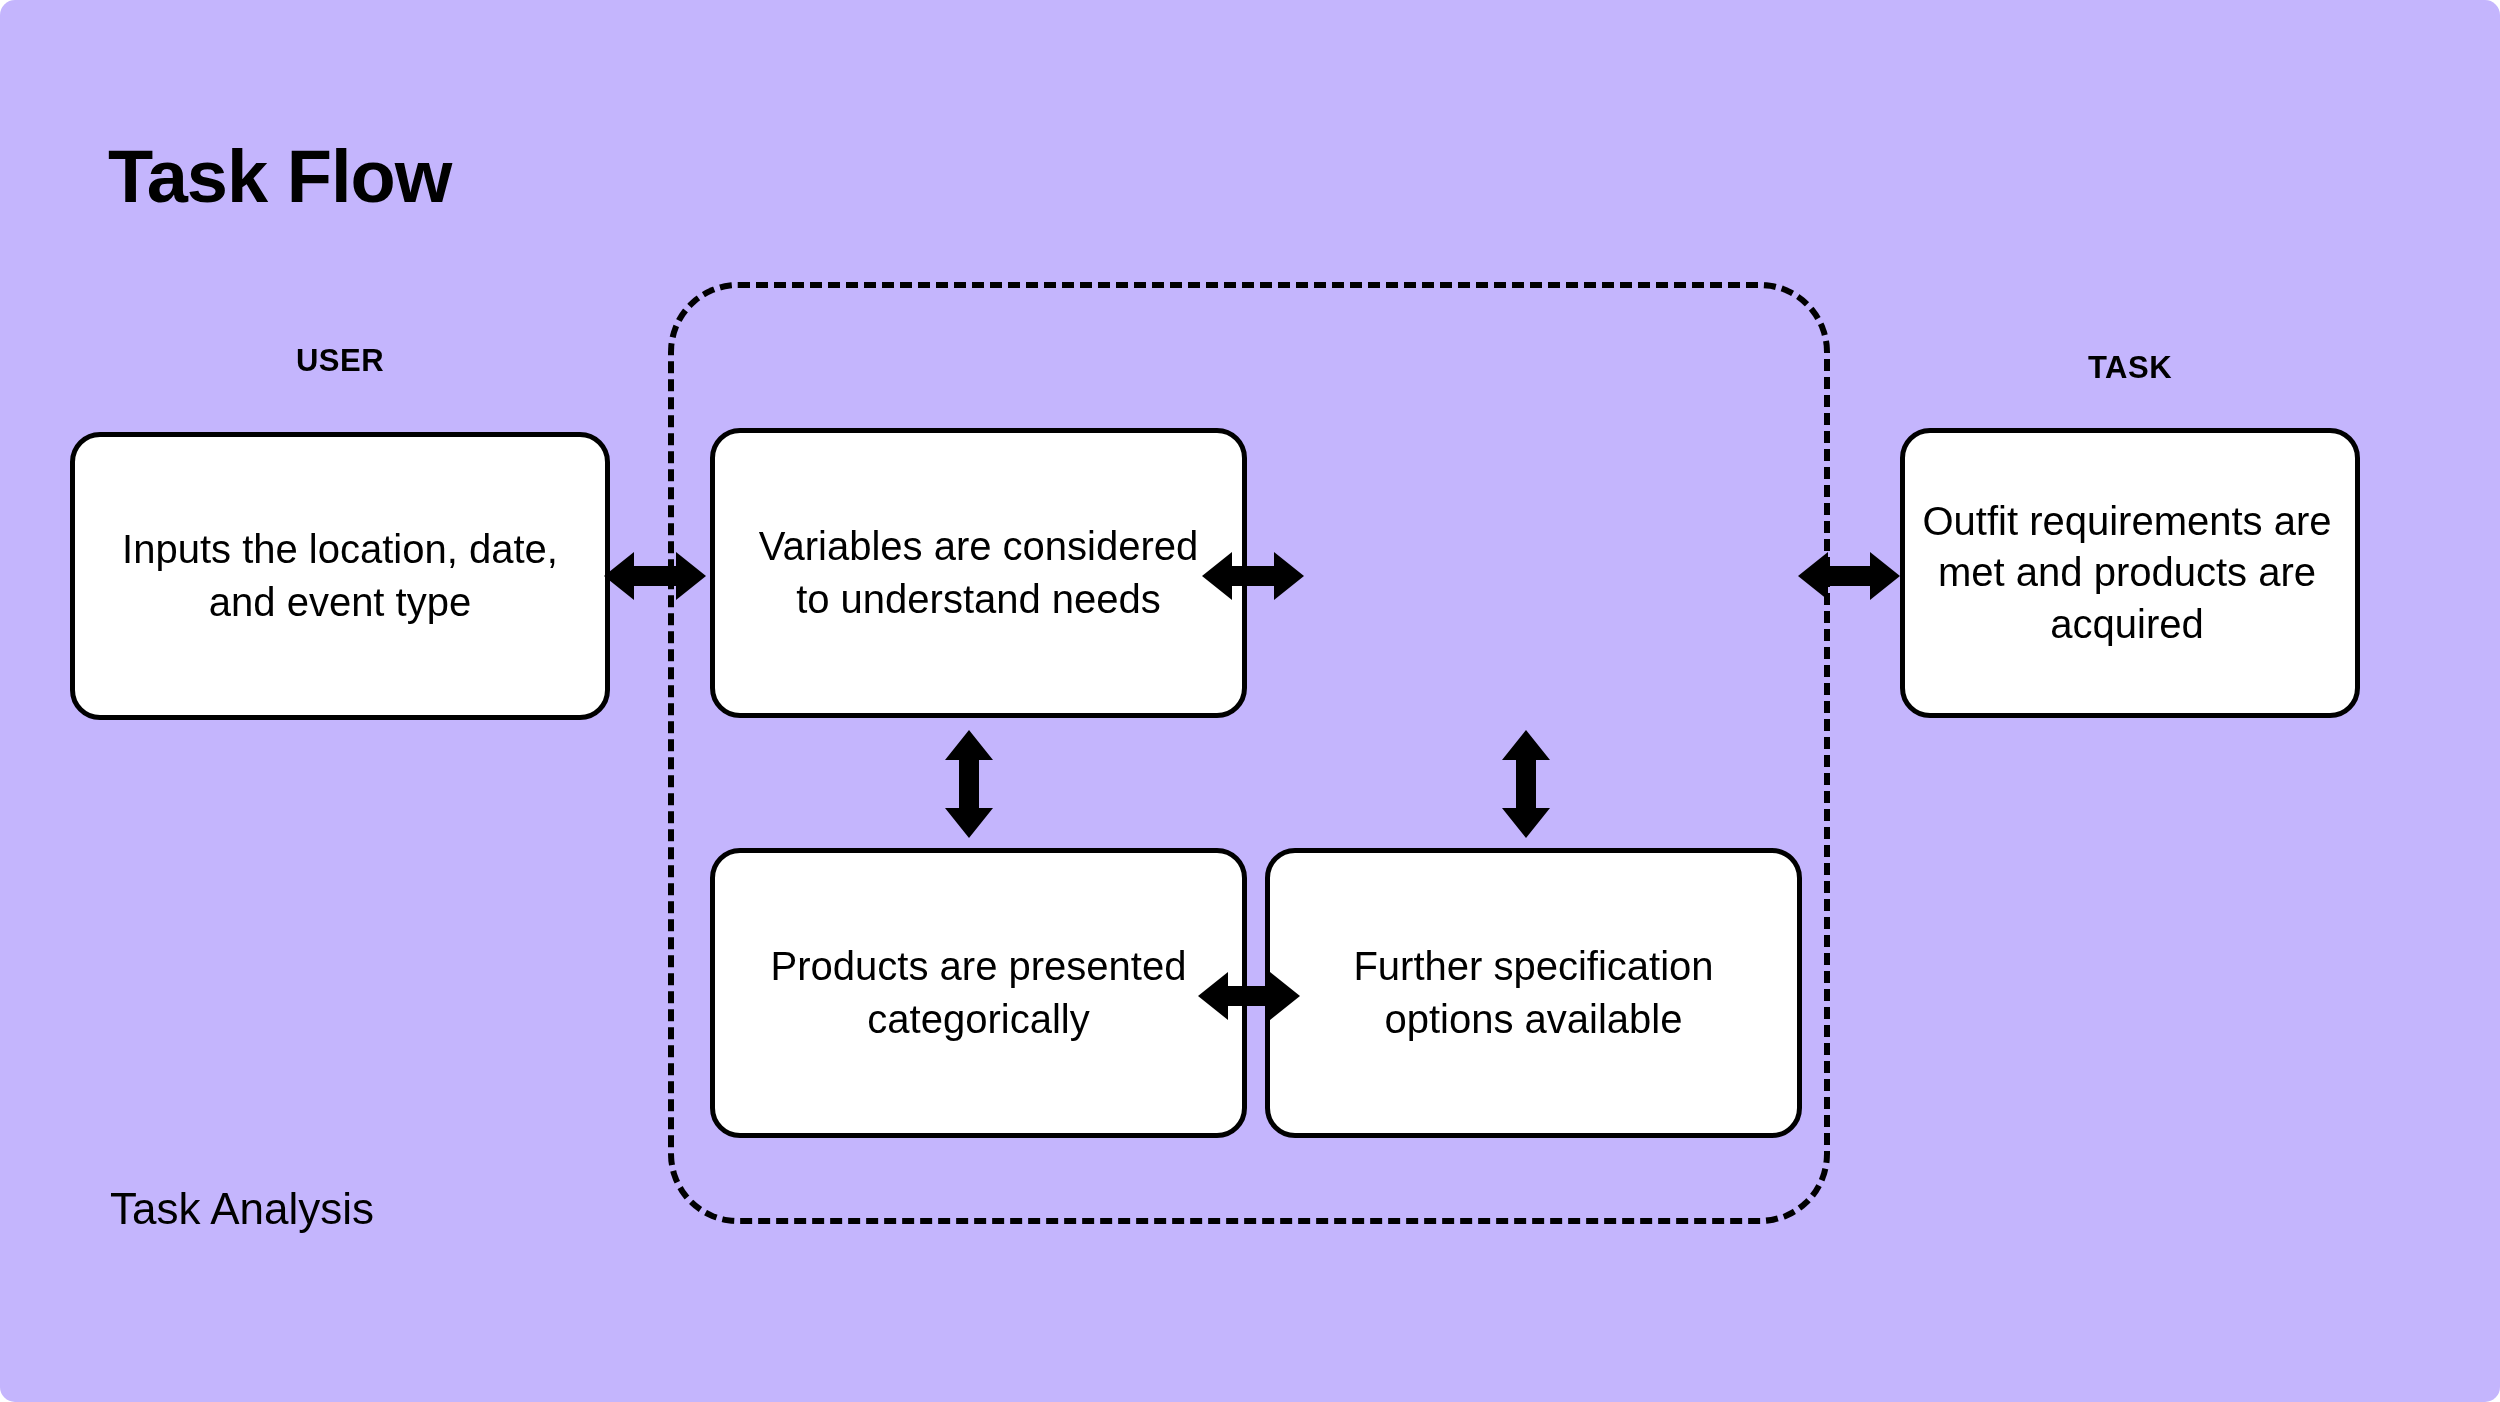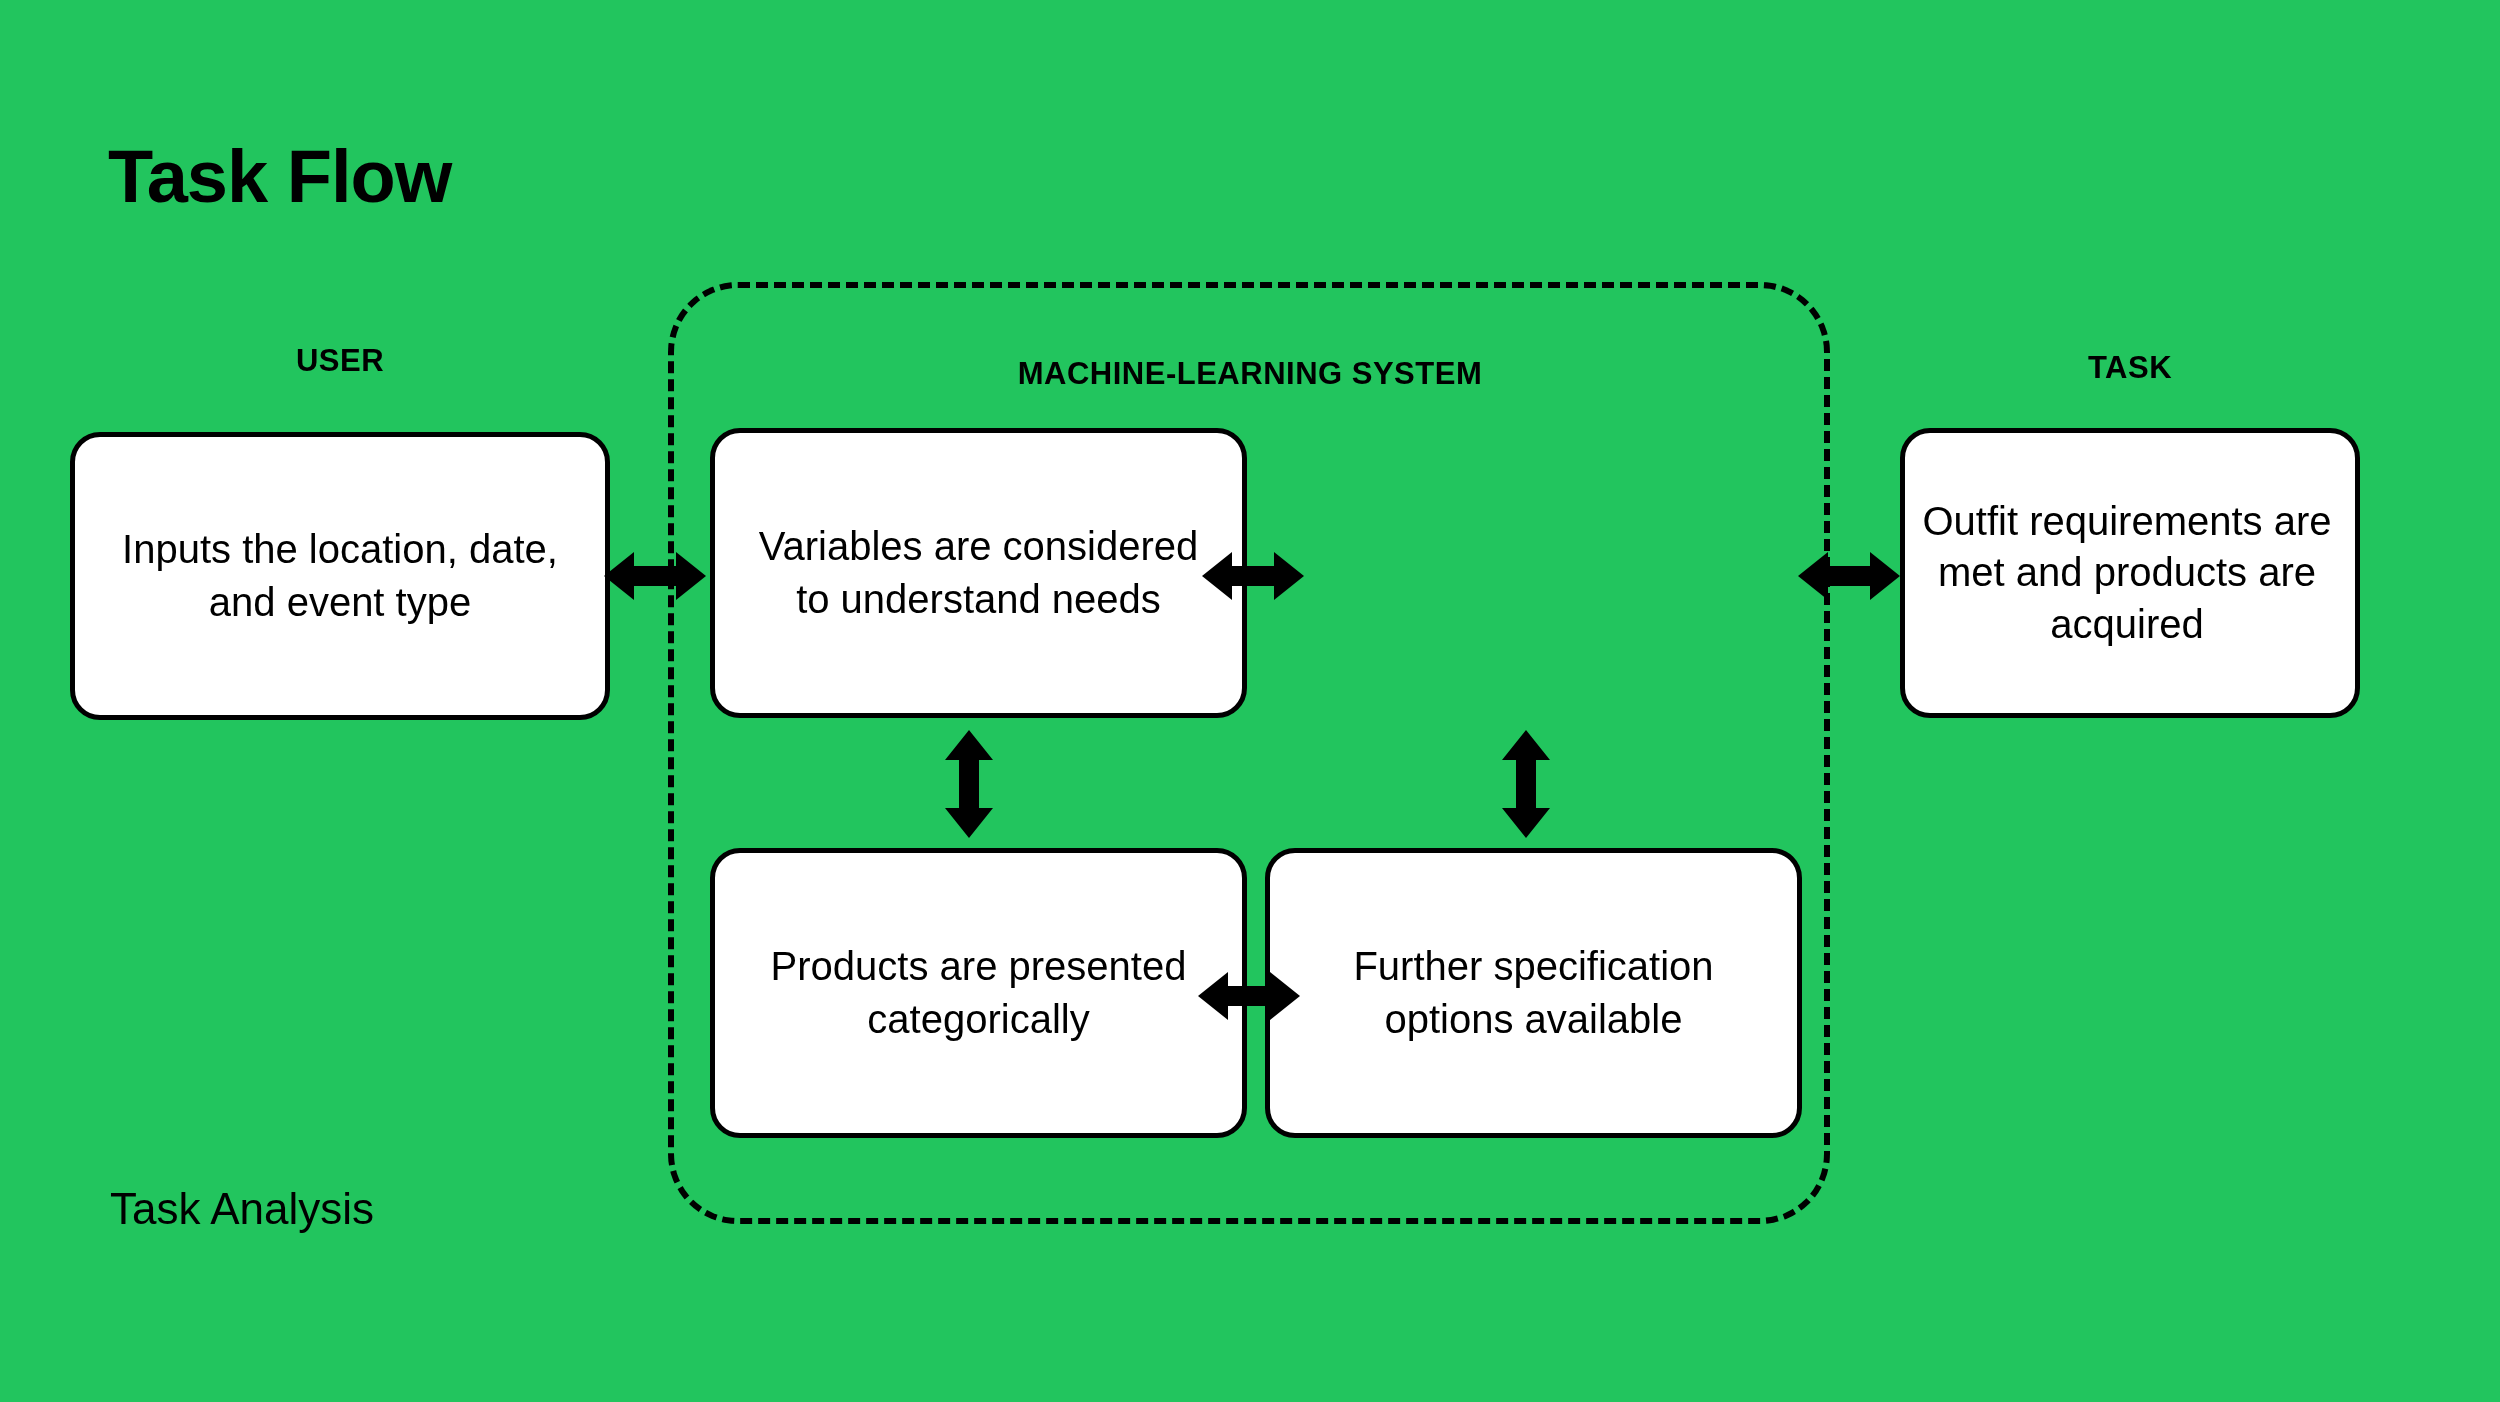--- a/index.html
+++ b/index.html
@@ -9,22 +9,23 @@
     background: #ffffff;
   }
   body {
     font-family: "Liberation Sans", sans-serif;
     color: #000000;
   }
   #canvas {
     position: relative;
     width: 2500px;
     height: 1402px;
-    background: #22c55e;
+    background: #c4b5fd;
     overflow: hidden;
+    border-radius: 15px;
   }
 
   
   .page-title {
     position: absolute;
     left: 108px;
     top: 140px;
     font-size: 74px;
     font-weight: bold;
     letter-spacing: -1px;
@@ -120,21 +121,20 @@
 </head>
 <body>
 
 <div id="canvas">
 
   <div class="page-title">Task Flow</div>
 
   <div class="system-boundary"></div>
 
   <div class="group-label user">USER</div>
-  <div class="group-label mls">MACHINE-LEARNING SYSTEM</div>
   <div class="group-label task">TASK</div>
 
   <div class="node user-input">
     <span class="node-text">Inputs the location, date, and event type</span>
   </div>
 
   <div class="node ml-variables">
     <span class="node-text">Variables are considered to understand needs</span>
   </div>
 

